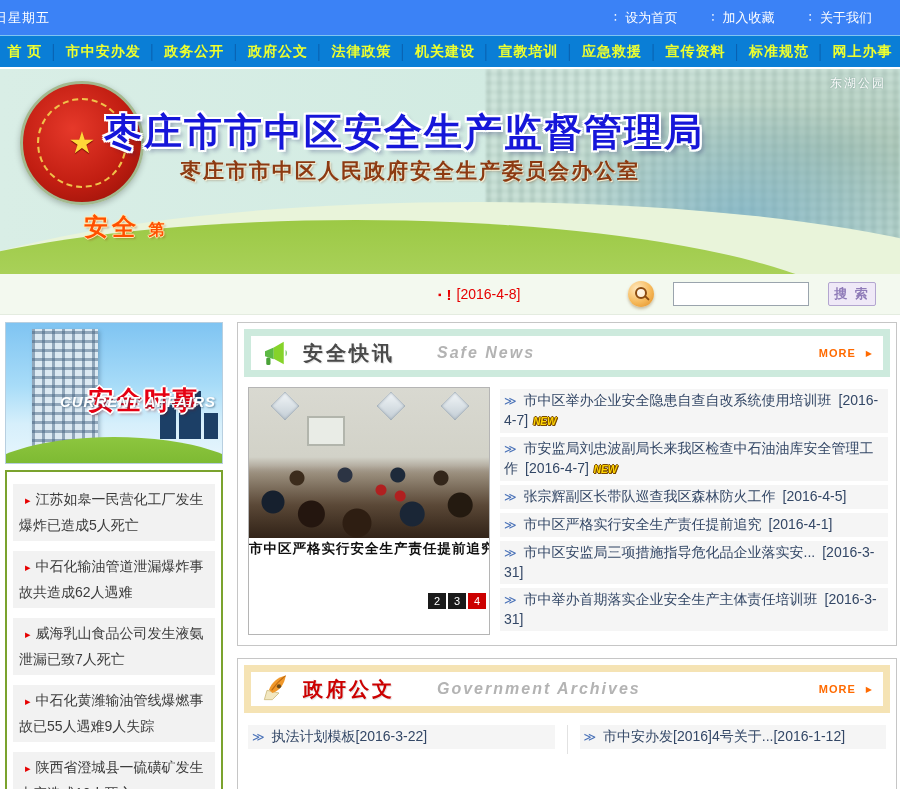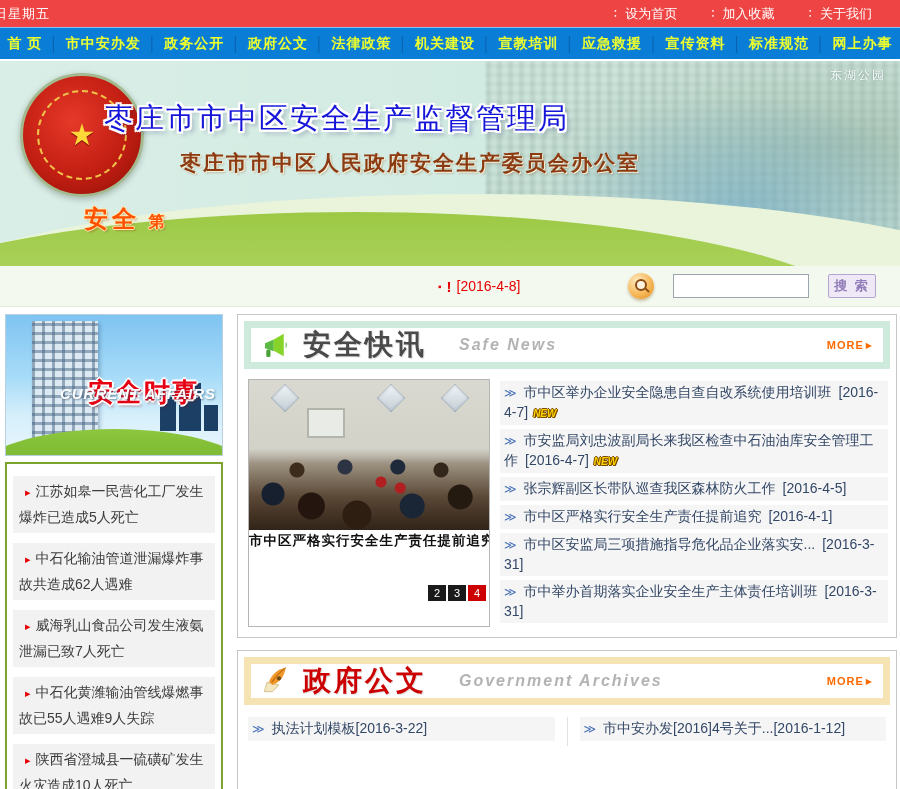--- a/index.html
+++ b/index.html
@@ -1,20 +1,20 @@
 <!DOCTYPE html>
 <html><head>
 <meta charset="utf-8">
 <style>
   html,body{margin:0;padding:0;}
   body{font-family:"Liberation Sans","DejaVu Sans",sans-serif;background:#fff;}
   .page{width:900px;height:789px;overflow:hidden;position:relative;background:#fff;margin:0 auto;}
 
   
-  .topbar{height:27px;background:#ef4444;color:#fff;font-size:13px;display:flex;align-items:center;justify-content:space-between;}
+  .topbar{height:35px;background:#3b82f6;color:#fff;font-size:13px;display:flex;align-items:center;justify-content:space-between;}
   .topbar .date{margin-left:-6px;white-space:nowrap;letter-spacing:1px;}
   .top-links{display:flex;align-items:center;gap:34px;margin-right:28px;}
   .top-links a{color:#fff;text-decoration:none;display:flex;align-items:center;gap:8px;font-size:13px;}
   .lmark{opacity:.9;}
 
   
   .mainnav{height:31px;background:#0a7ed6;border-top:1px solid #7fc4f2;border-bottom:2px solid #fff;display:flex;align-items:center;justify-content:space-evenly;}
   .nav-item{color:#eeff2e;font-weight:bold;font-size:14px;letter-spacing:1px;cursor:pointer;white-space:nowrap;}
   .nav-sep{color:#0a5fae;font-size:14px;}
 
@@ -28,21 +28,21 @@
       repeating-linear-gradient(0deg, rgba(160,185,175,.22) 0 4px, rgba(215,232,224,.22) 4px 9px),
       linear-gradient(180deg,#cfe7de 0%,#bcd9cd 100%);
     filter:blur(1px);}
   .hill-light{position:absolute;left:-12%;bottom:-58px;width:130%;height:130px;background:#e9f4da;border-radius:50% 50% 0 0/90% 90% 0 0;}
   .hill-green{position:absolute;left:-18%;bottom:-66px;width:115%;height:120px;background:linear-gradient(180deg,#9cc945 0%,#b8da70 100%);border-radius:50% 50% 0 0/95% 95% 0 0;}
   .emblem{position:absolute;left:20px;top:12px;width:118px;height:118px;border-radius:50%;
     background:radial-gradient(circle at 42% 38%, #e6392a 0%, #c21e12 55%, #8d0f06 100%);
     border:3px solid #a3b98f;box-shadow:0 2px 6px rgba(0,0,0,.25);display:flex;align-items:center;justify-content:center;}
   .emblem-inner{width:86px;height:86px;border-radius:50%;border:2px dashed #f0c24a;display:flex;align-items:center;justify-content:center;}
   .emblem-star{color:#ffd738;font-size:30px;line-height:1;text-shadow:0 1px 1px #6a0a02;}
-  .banner-title{position:absolute;left:104px;top:38px;margin:0;font-size:29px;font-weight:normal;letter-spacing:2px;color:#1616d9;
+  .banner-title{position:absolute;left:104px;top:38px;margin:0;font-size:38px;font-weight:bold;letter-spacing:2px;color:#1616d9;
     text-shadow:-2px 0 #fff,2px 0 #fff,0 -2px #fff,0 2px #fff,-2px -2px #fff,2px 2px #fff,-2px 2px #fff,2px -2px #fff,4px 4px 4px rgba(20,20,90,.35);}
   .banner-sub{position:absolute;left:180px;top:88px;margin:0;font-size:21px;font-weight:bold;letter-spacing:2px;color:#8c3a12;
     font-family:"DejaVu Serif","Liberation Serif",serif;text-shadow:1px 1px 0 #f6efd5,2px 2px 2px rgba(120,60,10,.25);}
   .slogan{position:absolute;left:84px;top:142px;color:#ff5000;font-weight:bold;
     text-shadow:-1px 0 #ffe9b0,1px 0 #ffe9b0,0 -1px #ffe9b0,0 1px #ffe9b0,2px 2px 2px rgba(150,50,0,.3);}
   .slogan-big{font-size:24px;letter-spacing:4px;}
   .slogan-small{font-size:16px;margin-left:4px;}
   .wm{position:absolute;right:14px;top:6px;color:#fff;font-size:12px;letter-spacing:2px;opacity:.95;text-shadow:0 0 2px rgba(0,60,60,.4);}
 
   
@@ -84,24 +84,24 @@
   .side-bullet{color:#e60000;font-size:11px;margin:0 5px 0 6px;}
 
   
   .content{flex:1;margin-left:14px;display:flex;flex-direction:column;min-width:0;}
   .box{border:1px solid #c6c6c6;background:#fff;}
   .box.safe{margin-bottom:12px;}
   .box.gov{flex:1;overflow:hidden;}
   .sec-head{margin:6px;border:7px solid #cdeadd;background:#fff;height:34px;display:flex;align-items:center;padding:0 10px 0 8px;}
   .box.gov .sec-head{border-color:#f5e3b4;}
   .sec-icon{width:32px;height:32px;flex:none;display:flex;align-items:center;justify-content:center;}
-  .sec-title{font-size:28px;font-weight:bold;letter-spacing:3px;color:#4a4a4a;margin-left:12px;text-shadow:1px 1px 1px #ddd;}
+  .sec-title{font-size:20px;font-weight:bold;letter-spacing:3px;color:#4a4a4a;margin-left:12px;text-shadow:1px 1px 1px #ddd;}
   .box.gov .sec-title{color:#cc0000;}
-  .sec-sub{font-size:16px;font-weight:bold;font-style:italic;color:#b3b3b3;margin-left:32px;letter-spacing:2px;}
-  .more{margin-left:auto;color:#ff6a00;font-size:11px;font-weight:bold;text-decoration:none;display:flex;align-items:center;gap:2px;letter-spacing:1px;}
+  .sec-sub{font-size:16px;font-weight:bold;font-style:italic;color:#b3b3b3;margin-left:42px;letter-spacing:2px;}
+  .more{margin-left:auto;color:#ff6a00;font-size:11px;font-weight:bold;text-decoration:none;display:flex;align-items:center;gap:10px;letter-spacing:1px;}
   .more-arrow{font-size:8px;}
 
   
   .safe-body{display:flex;padding:4px 8px 10px 10px;}
   .photo{margin:0;width:240px;flex:none;border:1px solid #b5b5b5;background:#fff;position:relative;cursor:pointer;}
   .photo-img{height:150px;position:relative;overflow:hidden;
     background:linear-gradient(180deg,#d9d9d1 0%,#d2d2c8 46%,#97897a 58%,#6b5a49 100%);}
   .dia{position:absolute;top:8px;width:20px;height:20px;background:linear-gradient(135deg,#f2f6f8,#c2ccd4);transform:rotate(45deg);box-shadow:inset 0 0 3px #8a98a6;}
   .win{position:absolute;left:58px;top:28px;width:34px;height:26px;background:#e9ece6;border:2px solid #b2b5ac;}
   .crowd{position:absolute;inset:0;

